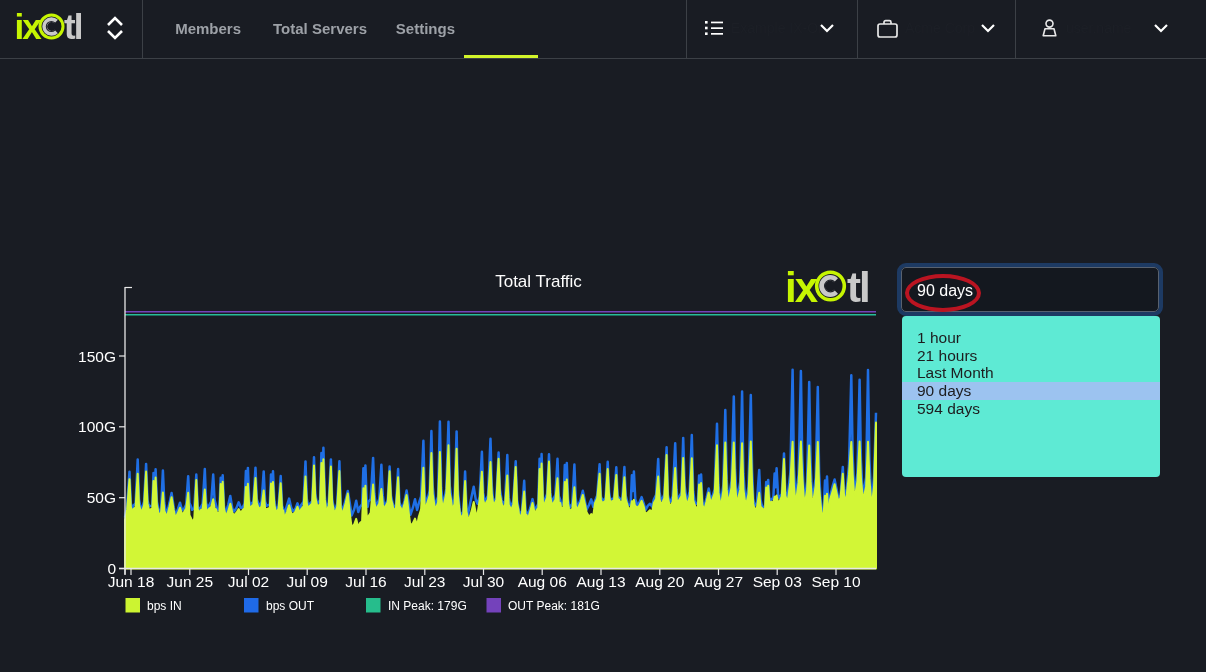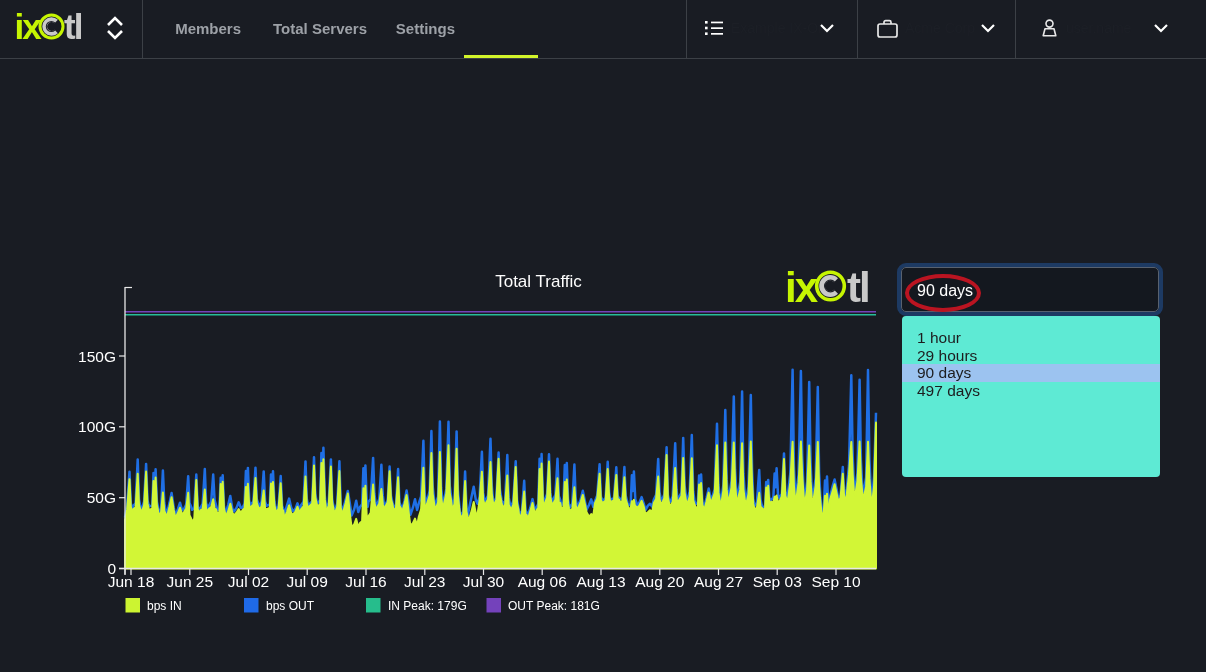--- a/index.html
+++ b/index.html
@@ -140,16 +140,17 @@
   <path d="M 2 2 L 8 8 L 14 2" fill="none" stroke="#fff" stroke-width="2.2"></path>
 </svg>
 </div>
 <div id="selwrap">
     <div id="selinner"></div>
     <div id="seltext">90 days</div>
   </div>
 <div id="redellipse"></div>
 <div id="menu">
  <div class="mi">1 hour</div>
- <div class="mi">29 hours</div>
+ <div class="mi">21 hours</div>
+ <div class="mi">Last Month</div>
  <div class="mi hl">90 days</div>
- <div class="mi">497 days</div>
+ <div class="mi">594 days</div>
 </div>
 
 </body></html>

